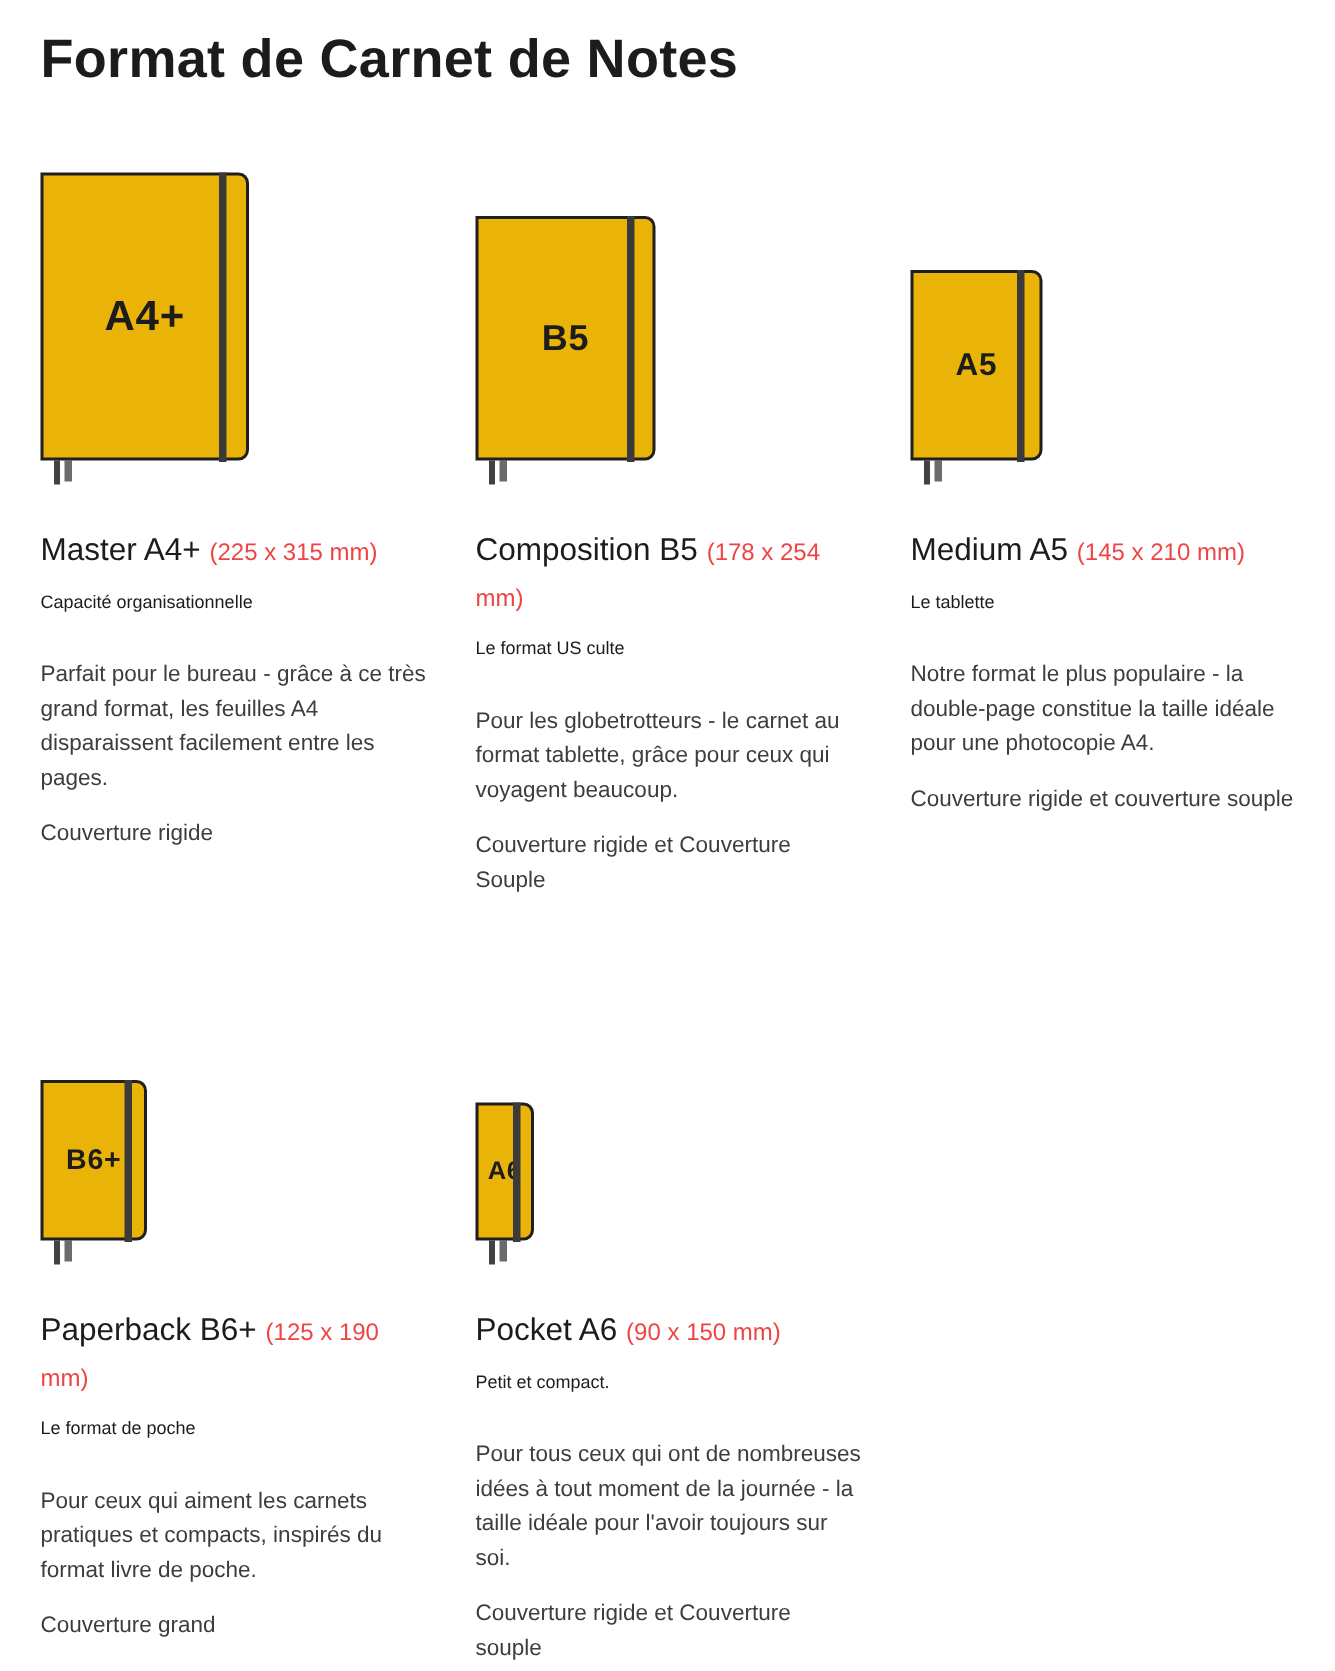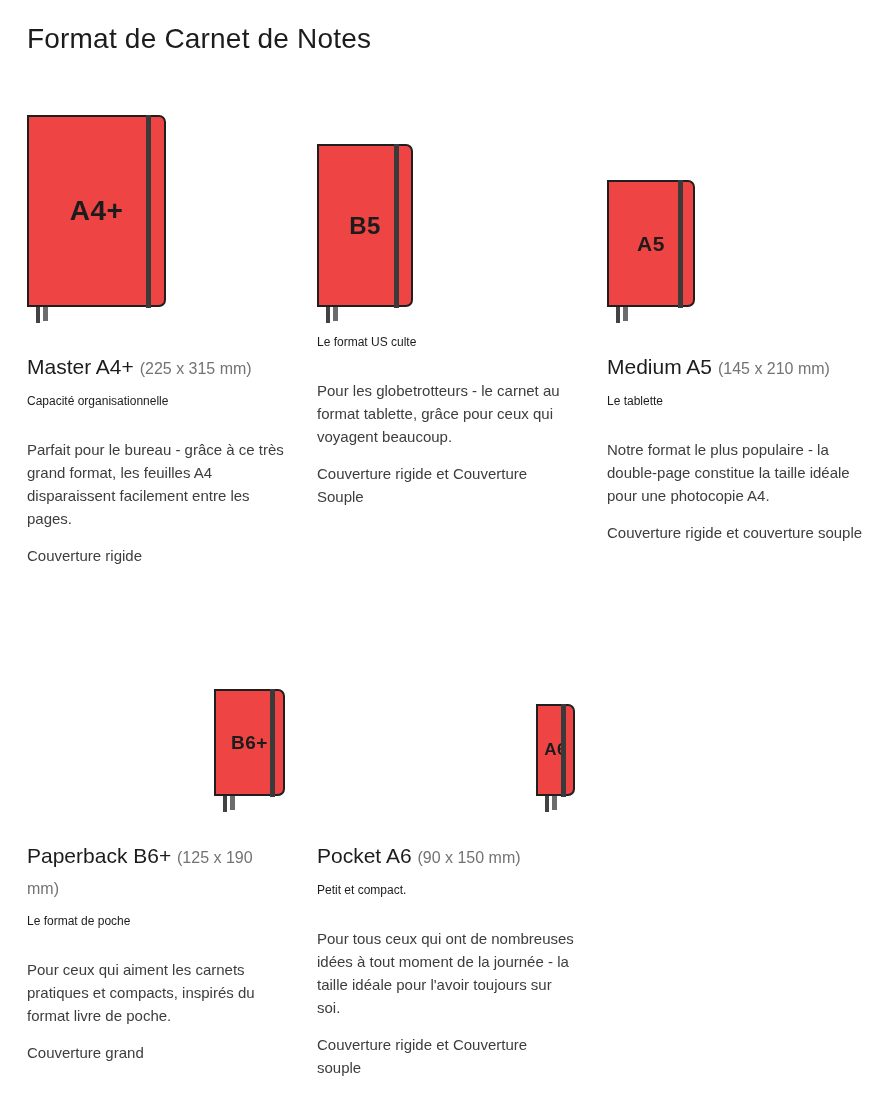--- a/index.html
+++ b/index.html
@@ -17,45 +17,45 @@
     font-family: "Liberation Sans", "DejaVu Sans", sans-serif;
     color: var(--body-text);
   }
   .page {
     width: 890px;
     min-height: 1114px;
     padding: 22px 25px 30px 27px;
     background: var(--bg);
   }
   h1.page-title {
-    font-size: 28px;
+    font-size: 36px;
     line-height: 34px;
-    font-weight: 400;
+    font-weight: 700;
     color: var(--ink);
     letter-spacing: 0.2px;
     margin: 0 0 44px 0;
   }
   .grid {
     display: grid;
     grid-template-columns: 258px 258px 258px;
     column-gap: 32px;
     row-gap: 106px;
     align-items: start;
   }
   
   .figure {
     display: flex;
     align-items: flex-end;
   }
   .row1 .figure { height: 224px; }
-  .row2 .figure { height: 140px; justify-content: flex-end; }
+  .row2 .figure { height: 140px; }
 
   .notebook {
     position: relative;
-    background: #ef4444;
+    background: #eab308;
     border: 2px solid var(--nb-border);
     border-radius: 0 7px 7px 0;
     display: flex;
     align-items: center;
     justify-content: center;
   }
   .nb-label {
     font-weight: 700;
     color: var(--ink);
     letter-spacing: 0.5px;
@@ -72,35 +72,35 @@
     display: flex;
     gap: 3px;
     padding-left: 9px;
     align-items: flex-start;
   }
   .ribbons .r1 { width: 4px; height: 16px; background: var(--ribbon1); }
   .ribbons .r2 { width: 5px; height: 14px; background: var(--ribbon2); }
 
   
   .nb-0 { width: 139px; height: 192px; } .nb-0 .nb-label { font-size: 28px; } .nb-0 .band { right: 13px; }
-  .nb-1 { width: 96px; height: 163px; } .nb-1 .nb-label { font-size: 24px; } .nb-1 .band { right: 12px; }
+  .nb-1 { width: 120px; height: 163px; } .nb-1 .nb-label { font-size: 24px; } .nb-1 .band { right: 12px; }
   .nb-2 { width: 88px;  height: 127px; } .nb-2 .nb-label { font-size: 21px; } .nb-2 .band { right: 10px; }
   .nb-3 { width: 71px;  height: 107px; } .nb-3 .nb-label { font-size: 19px; } .nb-3 .band { right: 8px; }
   .nb-4 { width: 39px;  height: 92px;  } .nb-4 .nb-label { font-size: 17px; } .nb-4 .band { right: 7px; }
 
   .card-title {
     margin: 28px 0 0 0;
     font-size: 21px;
     line-height: 29px;
     font-weight: 400;
     color: var(--ink);
   }
   .card-title .dims {
     font-size: 16px;
-    color: #737373;
+    color: #ef4444;
   }
   .subtitle {
     margin: 8px 0 0 0;
     font-size: 12px;
     line-height: 20px;
     font-weight: 400;
     color: var(--ink);
   }
   .desc {
     margin: 27px 0 0 0;
@@ -147,20 +147,21 @@
           <div class="notebook nb-1">
             <span class="nb-label">B5</span>
             <span class="band"></span>
           </div>
           <div class="ribbons">
             <span class="r1"></span>
               <span class="r2"></span>
           </div>
         </div>
       </div>
+      <h2 class="card-title"><span>Composition B5</span> <span class="dims">(178 x 254 mm)</span></h2>
       <p class="subtitle">Le format US culte</p>
       <p class="desc">Pour les globetrotteurs - le carnet au format tablette, grâce pour ceux qui voyagent beaucoup.</p>
       <p class="cover">Couverture rigide et Couverture Souple</p>
     </section>
 
     <section class="card row1">
       <div class="figure">
         <div class="notebook-unit">
           <div class="notebook nb-2">
             <span class="nb-label">A5</span>

